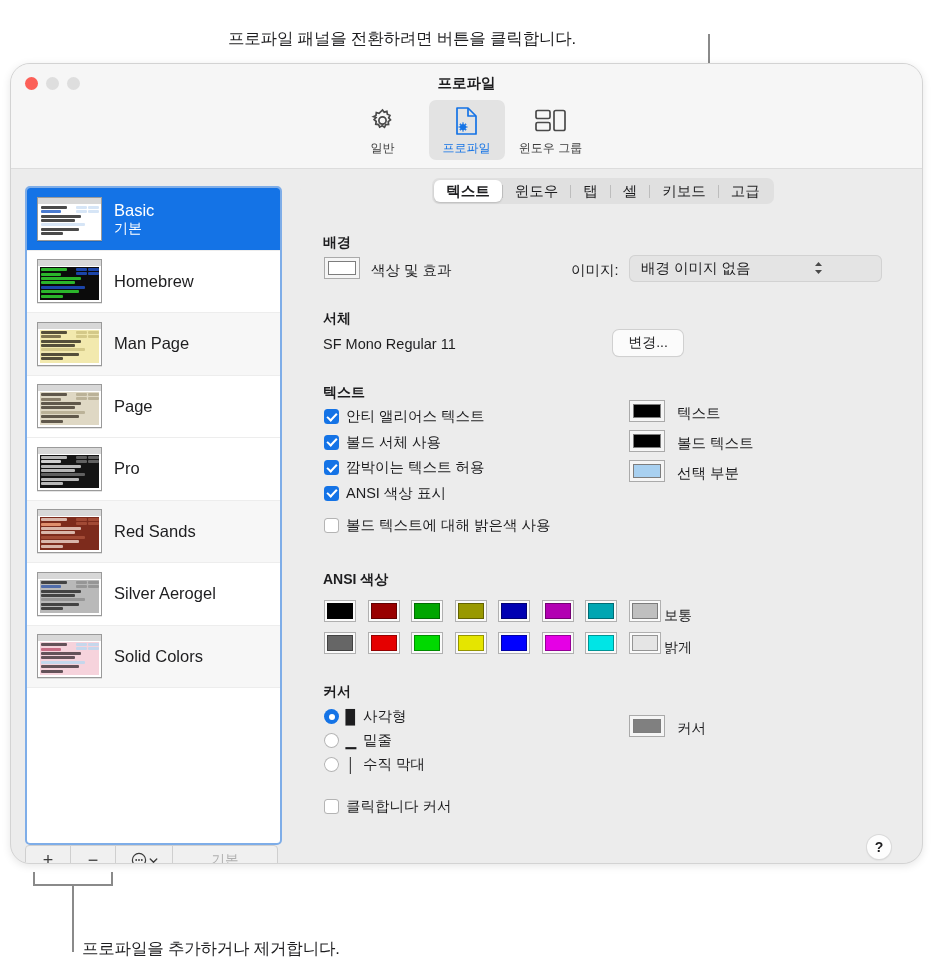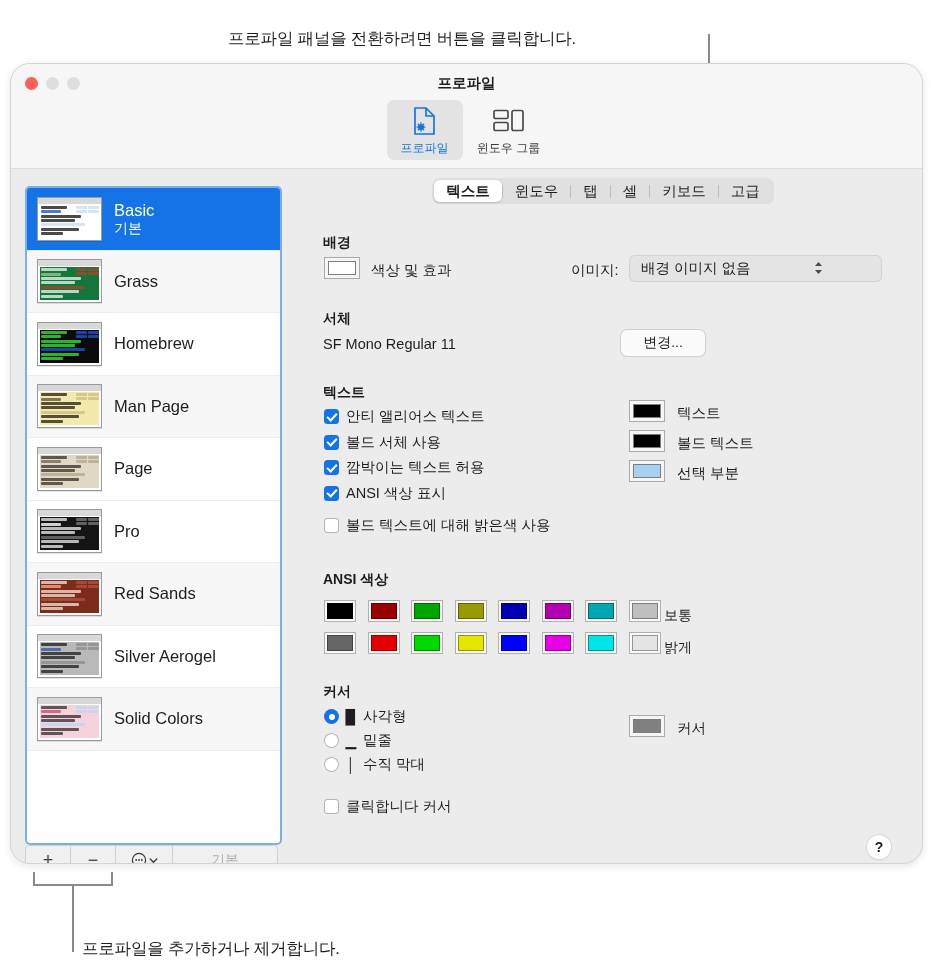--- a/index.html
+++ b/index.html
@@ -242,20 +242,29 @@
     <div class="titlebar">
       <div class="lights">
         <span class="light red"></span>
         <span class="light yellow"></span>
         <span class="light green"></span>
       </div>
       <div class="win-title">프로파일</div>
 
       <div class="toolbar">
 
+        <div class="tb-item">
+          <span class="tb-ico">
+            <svg width="27" height="27" viewBox="0 0 24 24" fill="none" stroke="#4a4a4a" stroke-width="1.5">
+              <circle cx="12" cy="12" r="3.2"></circle>
+              <path d="M12 2.6l1.5 2 2.4-.7.4 2.5 2.3 1-1.1 2.2 1.6 1.9-2 1.5.3 2.5-2.5.2-1.1 2.3-2.1-1.3-2.2 1.2-1-2.3-2.5-.3.4-2.5-1.9-1.6 1.7-1.8L4 8.6l2.2-1.1.3-2.5 2.5.6z"></path>
+            </svg>
+          </span>
+          <span class="tb-label">일반</span>
+        </div>
 
         <div class="tb-item selected">
           <span class="tb-ico">
             <svg width="26" height="30" viewBox="0 0 26 30" fill="none" stroke="#1473e6" stroke-width="1.7">
               <path d="M3 2h11l8 8v18H3z" stroke-linejoin="round"></path>
               <path d="M14 2v8h8" stroke-linejoin="round"></path>
               <circle cx="9" cy="21" r="3.1" fill="#1473e6" stroke="none"></circle>
               <g stroke="#1473e6" stroke-width="1.6">
                 <path d="M9 16.6v1.2M9 24.2v1.2M4.6 21h1.2M12.2 21h1.2M5.9 17.9l.9.9M11.2 23.2l.9.9M11.2 18.8l.9-.9M5.9 24.1l.9-.9"></path>
               </g>
@@ -295,41 +304,20 @@
                 <div class="tl" style="left: 1px; top: 27.4px; width: 22px; background: rgb(42, 42, 42);"></div>
                 <div class="tl" style="left: 36px; top: 1px; width: 11px; background: rgb(207, 224, 245);"></div>
                 <div class="tl" style="left: 48px; top: 1px; width: 11px; background: rgb(207, 224, 245);"></div>
                 <div class="tl" style="left: 36px; top: 5px; width: 11px; background: rgb(207, 224, 245);"></div>
                 <div class="tl" style="left: 48px; top: 5px; width: 11px; background: rgb(207, 224, 245);"></div>
               </div>
             </div>
             <div>
               <div class="prow-name">Basic</div>
               <div class="prow-sub">기본</div>
-            </div>
-          </div>
-          <div class="prow alt">
-            <div class="thumb">
-              <div class="tbar"></div>
-              <div class="tscreen" style="background: rgb(19, 119, 61);">
-                <div class="tl" style="left: 1px; top: 1px; width: 26px; background: rgb(216, 232, 216);"></div>
-                <div class="tl" style="left: 1px; top: 5.4px; width: 20px; background: rgb(138, 196, 138);"></div>
-                <div class="tl" style="left: 1px; top: 9.8px; width: 40px; background: rgb(216, 232, 216);"></div>
-                <div class="tl" style="left: 1px; top: 14.2px; width: 34px; background: rgb(216, 232, 216);"></div>
-                <div class="tl" style="left: 1px; top: 18.6px; width: 44px; background: rgb(162, 68, 44);"></div>
-                <div class="tl" style="left: 1px; top: 23px; width: 38px; background: rgb(216, 232, 216);"></div>
-                <div class="tl" style="left: 1px; top: 27.4px; width: 22px; background: rgb(216, 232, 216);"></div>
-                <div class="tl" style="left: 36px; top: 1px; width: 11px; background: rgb(162, 68, 44);"></div>
-                <div class="tl" style="left: 48px; top: 1px; width: 11px; background: rgb(162, 68, 44);"></div>
-                <div class="tl" style="left: 36px; top: 5px; width: 11px; background: rgb(162, 68, 44);"></div>
-                <div class="tl" style="left: 48px; top: 5px; width: 11px; background: rgb(162, 68, 44);"></div>
-              </div>
-            </div>
-            <div>
-              <div class="prow-name">Grass</div>
             </div>
           </div>
           <div class="prow">
             <div class="thumb">
               <div class="tbar"></div>
               <div class="tscreen" style="background: rgb(11, 11, 11);">
                 <div class="tl" style="left: 1px; top: 1px; width: 26px; background: rgb(49, 212, 49);"></div>
                 <div class="tl" style="left: 1px; top: 5.4px; width: 20px; background: rgb(49, 212, 49);"></div>
                 <div class="tl" style="left: 1px; top: 9.8px; width: 40px; background: rgb(49, 212, 49);"></div>
                 <div class="tl" style="left: 1px; top: 14.2px; width: 34px; background: rgb(49, 212, 49);"></div>
@@ -520,21 +508,21 @@
           <span class="chev">
             <svg width="9" height="16" viewBox="0 0 9 16">
               <path d="M4.5 2 L8 6 L1 6 Z" fill="#4a4a4a"></path>
               <path d="M4.5 14 L8 10 L1 10 Z" fill="#4a4a4a"></path>
             </svg>
           </span>
         </div>
 
         <div class="sect-title" style="left:24px; top:124px;">서체</div>
         <div class="lbl" style="left:24px; top:150px;">SF Mono Regular 11</div>
-        <div class="btn" style="left:322px; top:144px; width:84px; height:26px;">변경...</div>
+        <div class="btn" style="left:314px; top:144px; width:70px; height:26px;">변경...</div>
 
         <div class="sect-title" style="left:24px; top:198px;">텍스트</div>
         <div id="text-checkboxes">
             <div class="ck" style="left: 25px; top: 221px;">
               <span class="ckbox on"></span>
               <span class="ck-lab">안티 앨리어스 텍스트</span>
             </div>
             <div class="ck" style="left: 25px; top: 246.5px;">
               <span class="ckbox on"></span>
               <span class="ck-lab">볼드 서체 사용</span>

